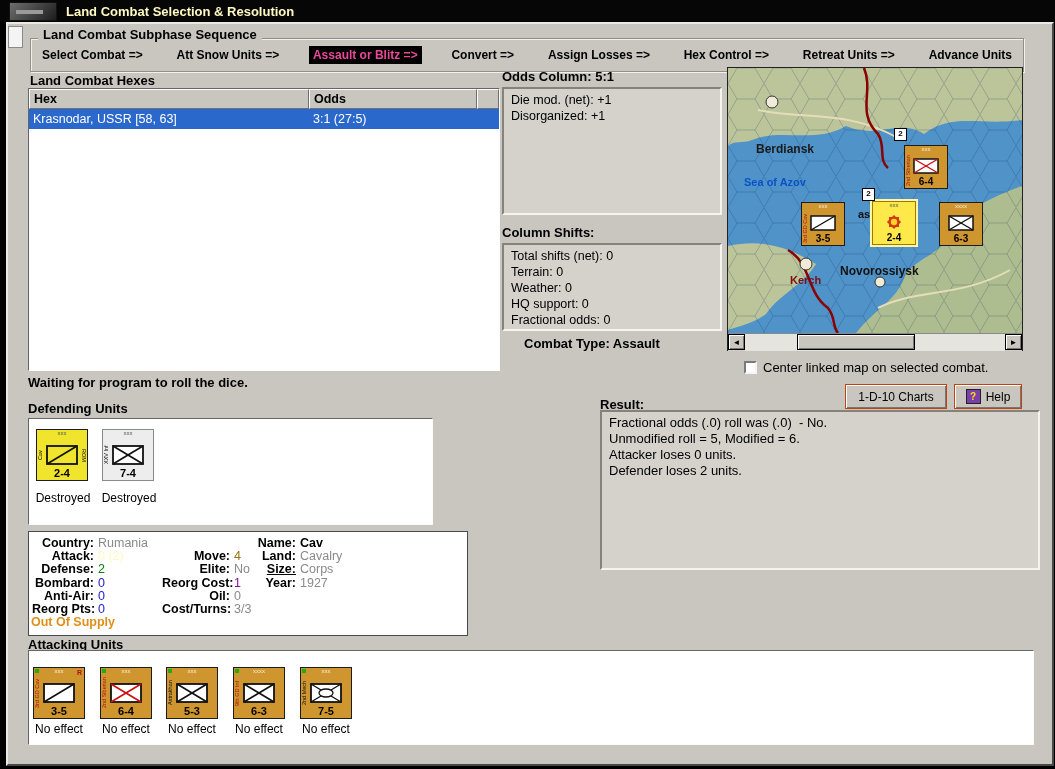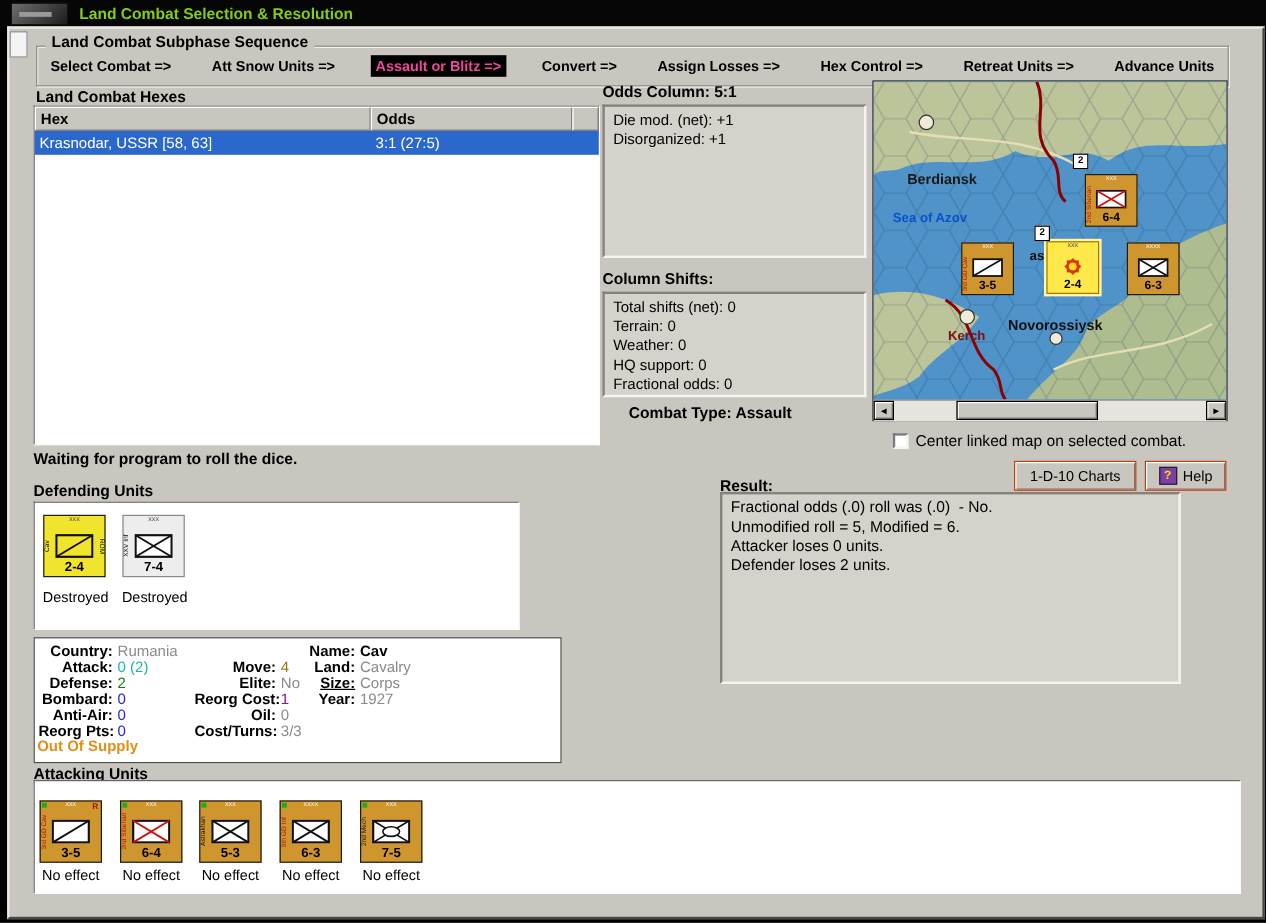--- a/index.html
+++ b/index.html
@@ -3,21 +3,21 @@
 <meta charset="utf-8">
 <style>
   html,body{margin:0;padding:0;}
   body{position:relative;width:1055px;height:769px;background:#000;font-family:"Liberation Sans",sans-serif;overflow:hidden;color:#000;}
   .abs{position:absolute;}
 
   
   .titlebar{left:0;top:0;width:1055px;height:22px;background:#060606;display:flex;align-items:center;}
   .app-icon{margin-left:9px;width:46px;height:17px;background:linear-gradient(135deg,#6e6e6e,#1d1d1d);border:1px solid #111;position:relative;}
   .app-icon::after{content:"";position:absolute;left:6px;top:7px;width:27px;height:4px;background:#9a9a9a;}
-  .title-text{color:#84cc16;font-weight:bold;font-size:13px;margin-left:9px;}
+  .title-text{color:#fef9c3;font-weight:bold;font-size:13px;margin-left:9px;}
 
   
   .window{left:6px;top:22px;width:1044px;height:740px;background:#c9c6c0;border:2px solid;border-color:#ebe9e5 #474745 #474745 #ebe9e5;}
   .notch{left:8px;top:26px;width:13px;height:20px;background:#f4f4f4;border:1px solid #8a8a8a;}
 
   .sec-label{font-weight:bold;font-size:13px;white-space:nowrap;}
   .gframe{border:1px solid #918e88;box-shadow:1px 1px 0 #f3f1ed, inset 1px 1px 0 #f3f1ed;}
 
   .steps{display:flex;justify-content:space-between;align-items:center;}
   .step{font-size:12px;font-weight:bold;padding:2px 4px;white-space:nowrap;}
@@ -60,21 +60,21 @@
   .dot{position:absolute;top:1px;left:1px;width:4px;height:4px;background:#18b018;}
   .effect{position:absolute;width:64px;text-align:center;font-size:12px;}
   .destroyed{position:absolute;width:60px;text-align:center;font-size:12px;}
 
   
   .dcol{position:absolute;font-size:12.5px;}
   .frow{display:flex;height:13.2px;line-height:13.2px;white-space:nowrap;}
   .dlab{font-weight:bold;text-align:right;}
   .dval{padding-left:4px;}
   .c-gray{color:#8a8a8a;}
-  .c-red{color:#14b8a6;}
+  .c-red{color:#fef9c3;}
   .c-green{color:#0f7a0f;}
   .c-blue{color:#2222cc;}
   .c-olive{color:#9a7210;}
   .c-purple{color:#8a10a0;}
   .c-bold{font-weight:bold;color:#000;}
   .supply{color:#e09018;font-size:12.5px;font-weight:bold;}
 
   
   .map-frame{left:727px;top:67px;width:296px;height:284px;border:1px solid #222;background:#c9c6c0;box-sizing:border-box;}
   .map-view{position:relative;width:294px;height:265px;overflow:hidden;background:#4f93c8;}
@@ -322,21 +322,21 @@
     </div>
   <div class="frow">
       <span class="dlab" style="width:40px;">Year:</span>
       <span class="dval c-gray">1927</span>
     </div>
 </div>
 
 <div class="abs supply" style="left:31px;top:615px;">Out Of Supply</div>
 
 <div class="abs sec-label" style="left:600px;top:397px;">Result:</div>
-<div class="abs panel" style="left:600px;top:410px;width:384px;height:160px;font-size:13px;">
+<div class="abs panel" style="left:600px;top:410px;width:440px;height:160px;font-size:13px;">
   <div class="pline">Fractional odds (.0) roll was (.0)  - No.</div>
   <div class="pline">Unmodified roll = 5, Modified = 6.</div>
   <div class="pline">Attacker loses 0 units.</div>
   <div class="pline">Defender loses 2 units.</div>
 </div>
 
 <button class="abs btn" style="left:845px;top:384px;width:102px;height:25px;">
     <span>1-D-10 Charts</span>
   </button>
 <button class="abs btn" style="left:954px;top:384px;width:68px;height:25px;">

